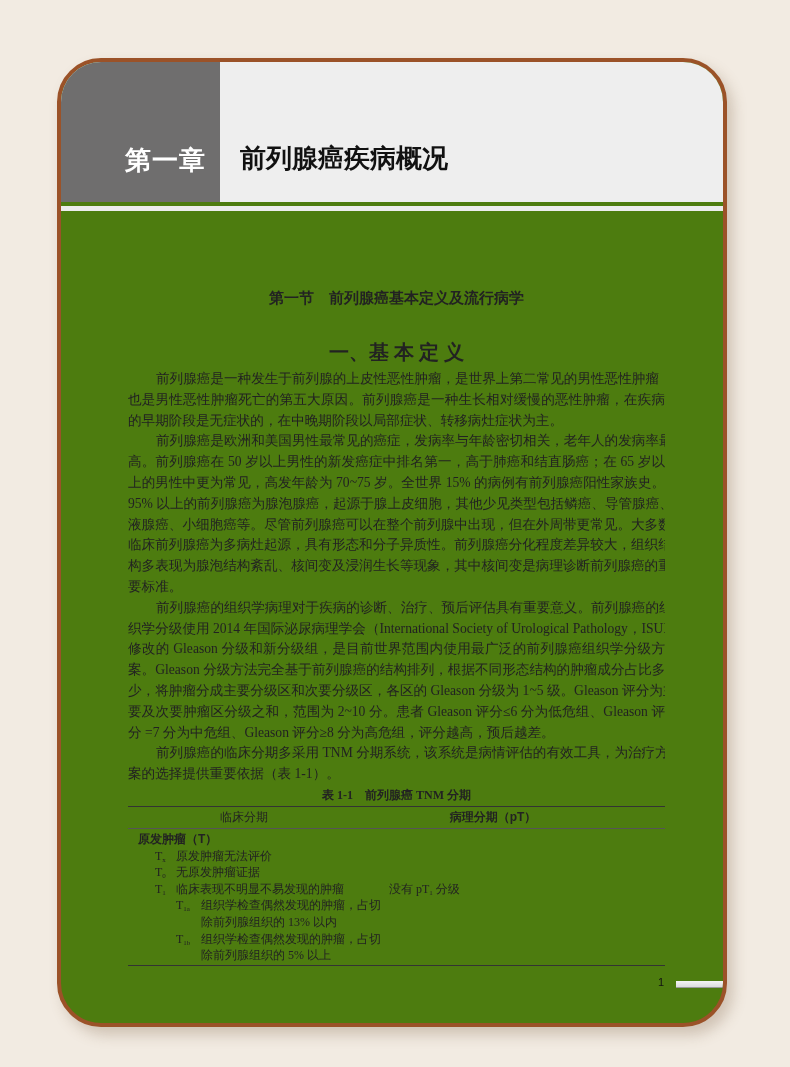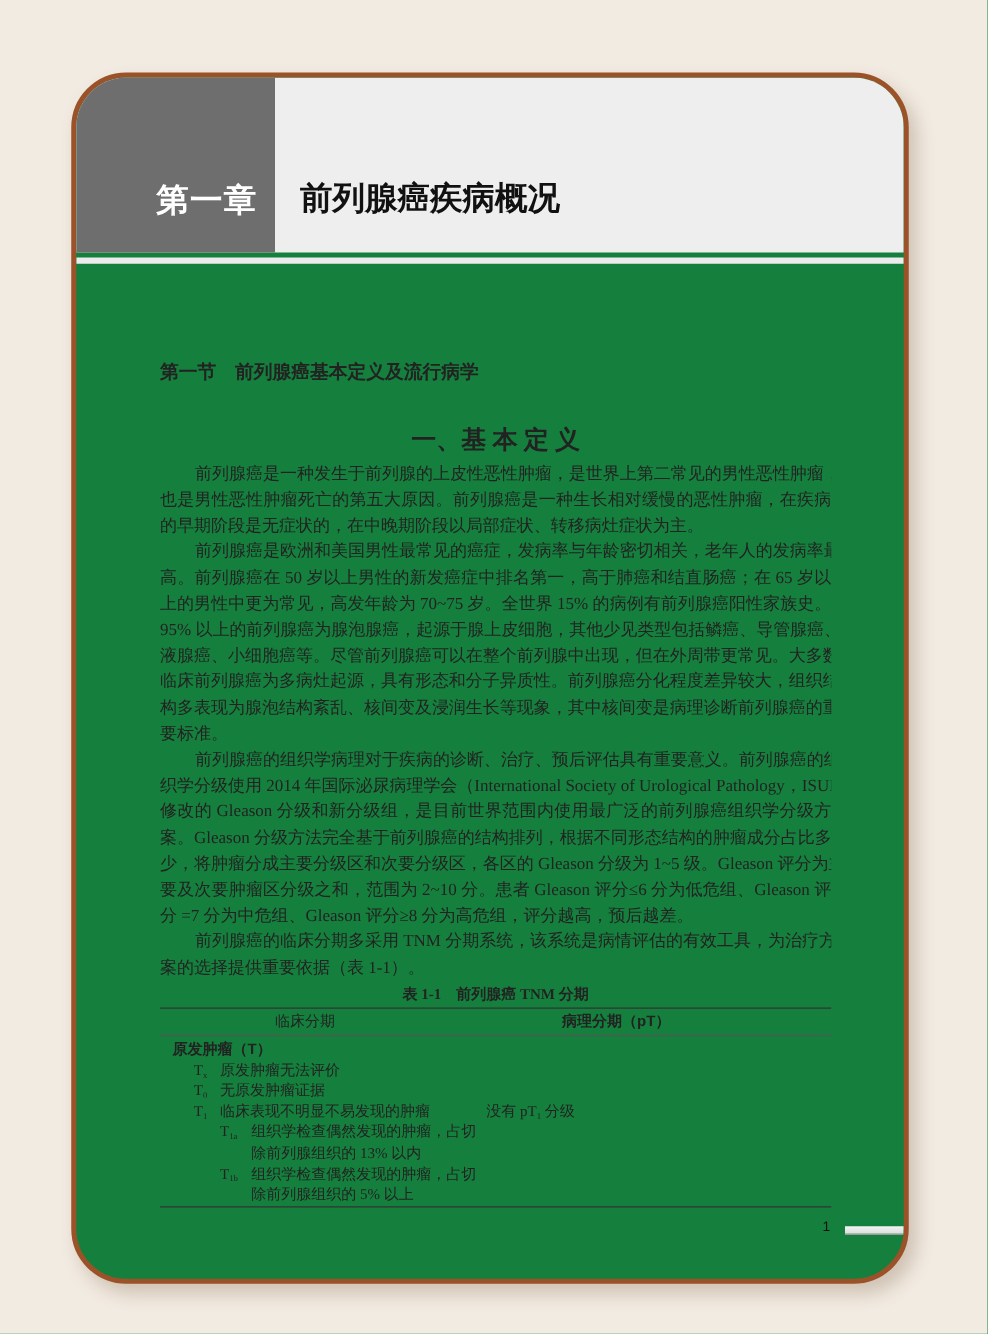--- a/index.html
+++ b/index.html
@@ -5,21 +5,21 @@
     html, body { margin: 0; padding: 0; }
     body {
       width: 790px; height: 1067px; position: relative; overflow: hidden;
       background: #f2ebe2;
       font-family: "Liberation Serif", "DejaVu Serif", serif;
       color: #1e1e1e;
     }
     .frame {
       position: absolute; left: 57px; top: 58px; width: 670px; height: 969px;
       box-sizing: border-box; border: 4px solid #9b5228; border-radius: 44px;
-      background: #15803d; overflow: hidden;
+      background: #4d7c0f; overflow: hidden;
       box-shadow: 6px 8px 14px rgba(120, 90, 60, 0.28);
     }
     .header-band {
       position: absolute; left: 0; top: 0; right: 0; height: 140px;
       background: #eeeeee;
     }
     .chapter-block {
       position: absolute; left: 0; top: 0; width: 159px; height: 140px;
       background: #6f6e6e;
     }
@@ -32,20 +32,21 @@
       text-align: right; color: #ffffff;
       font-family: "Liberation Sans", "DejaVu Sans", sans-serif;
       font-size: 26px; line-height: 32px; font-weight: bold; letter-spacing: 1px;
     }
     .chapter-title {
       position: absolute; left: 179px; top: 82px;
       color: #111111; font-size: 26px; line-height: 32px; font-weight: bold; font-family: Liberation Mono, monospace;
     }
     .section-title {
       position: absolute; left: 67px; width: 537px; top: 226px; height: 20px;
+      text-align: center;
       font-family: "Liberation Sans", "DejaVu Sans", sans-serif;
       font-size: 15px; line-height: 20px; font-weight: bold; color: #222;
       white-space: pre;
     }
     .subsection-title {
       position: absolute; left: 67px; width: 537px; top: 280px; height: 20px;
       text-align: center; font-size: 20px; line-height: 20px; font-weight: bold;
       color: #222; white-space: pre;
     }
     .body-text {

